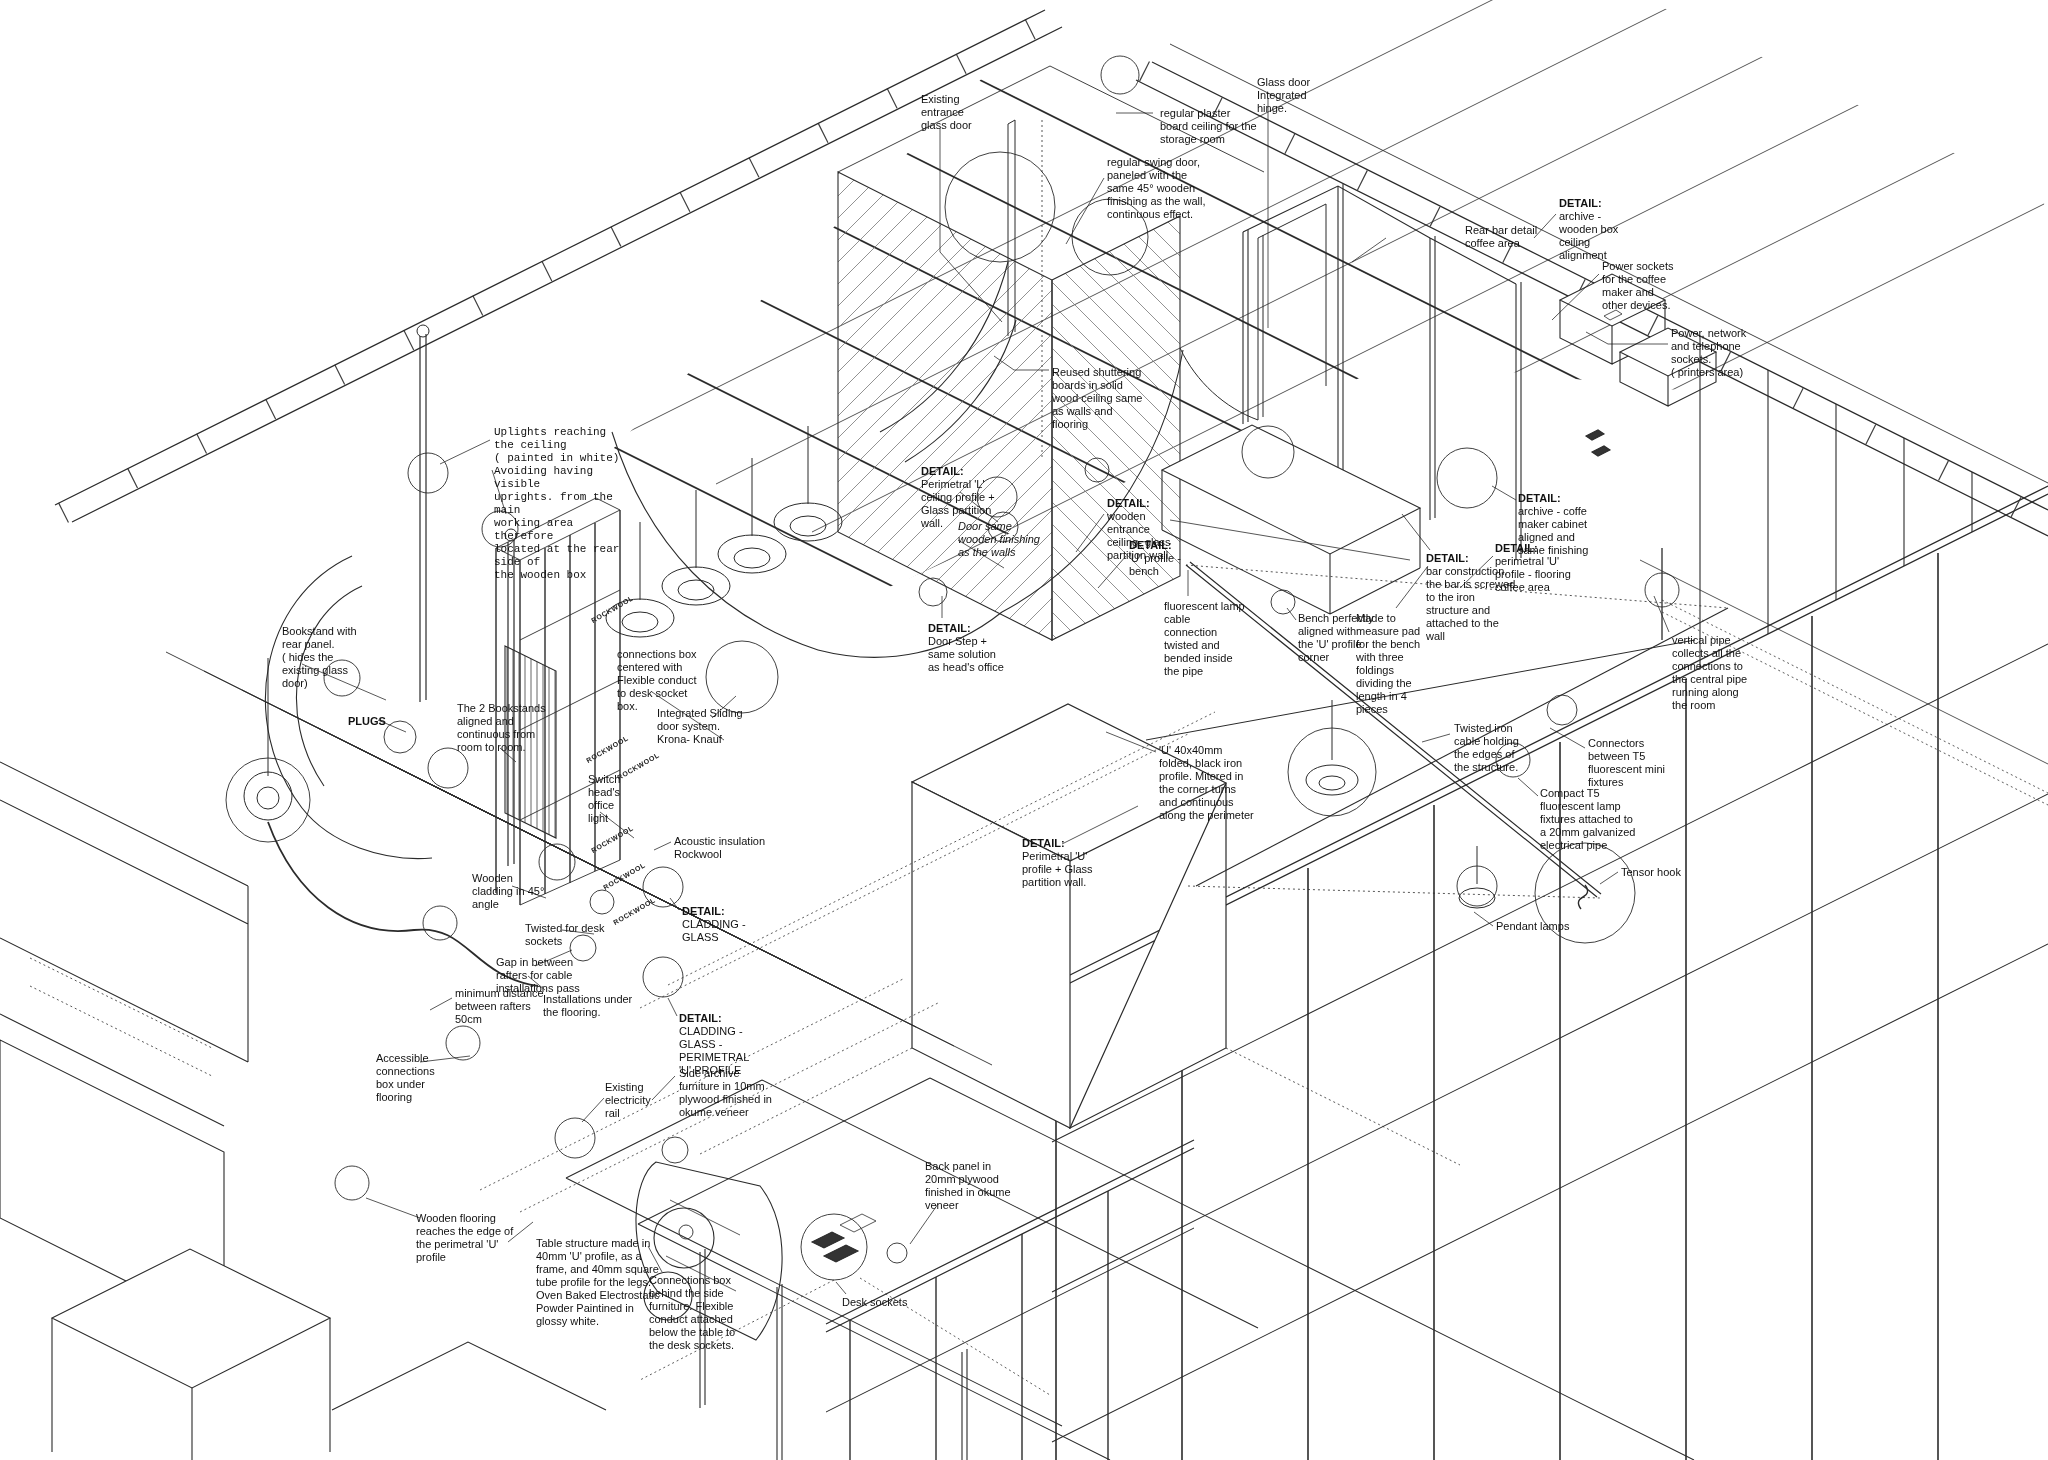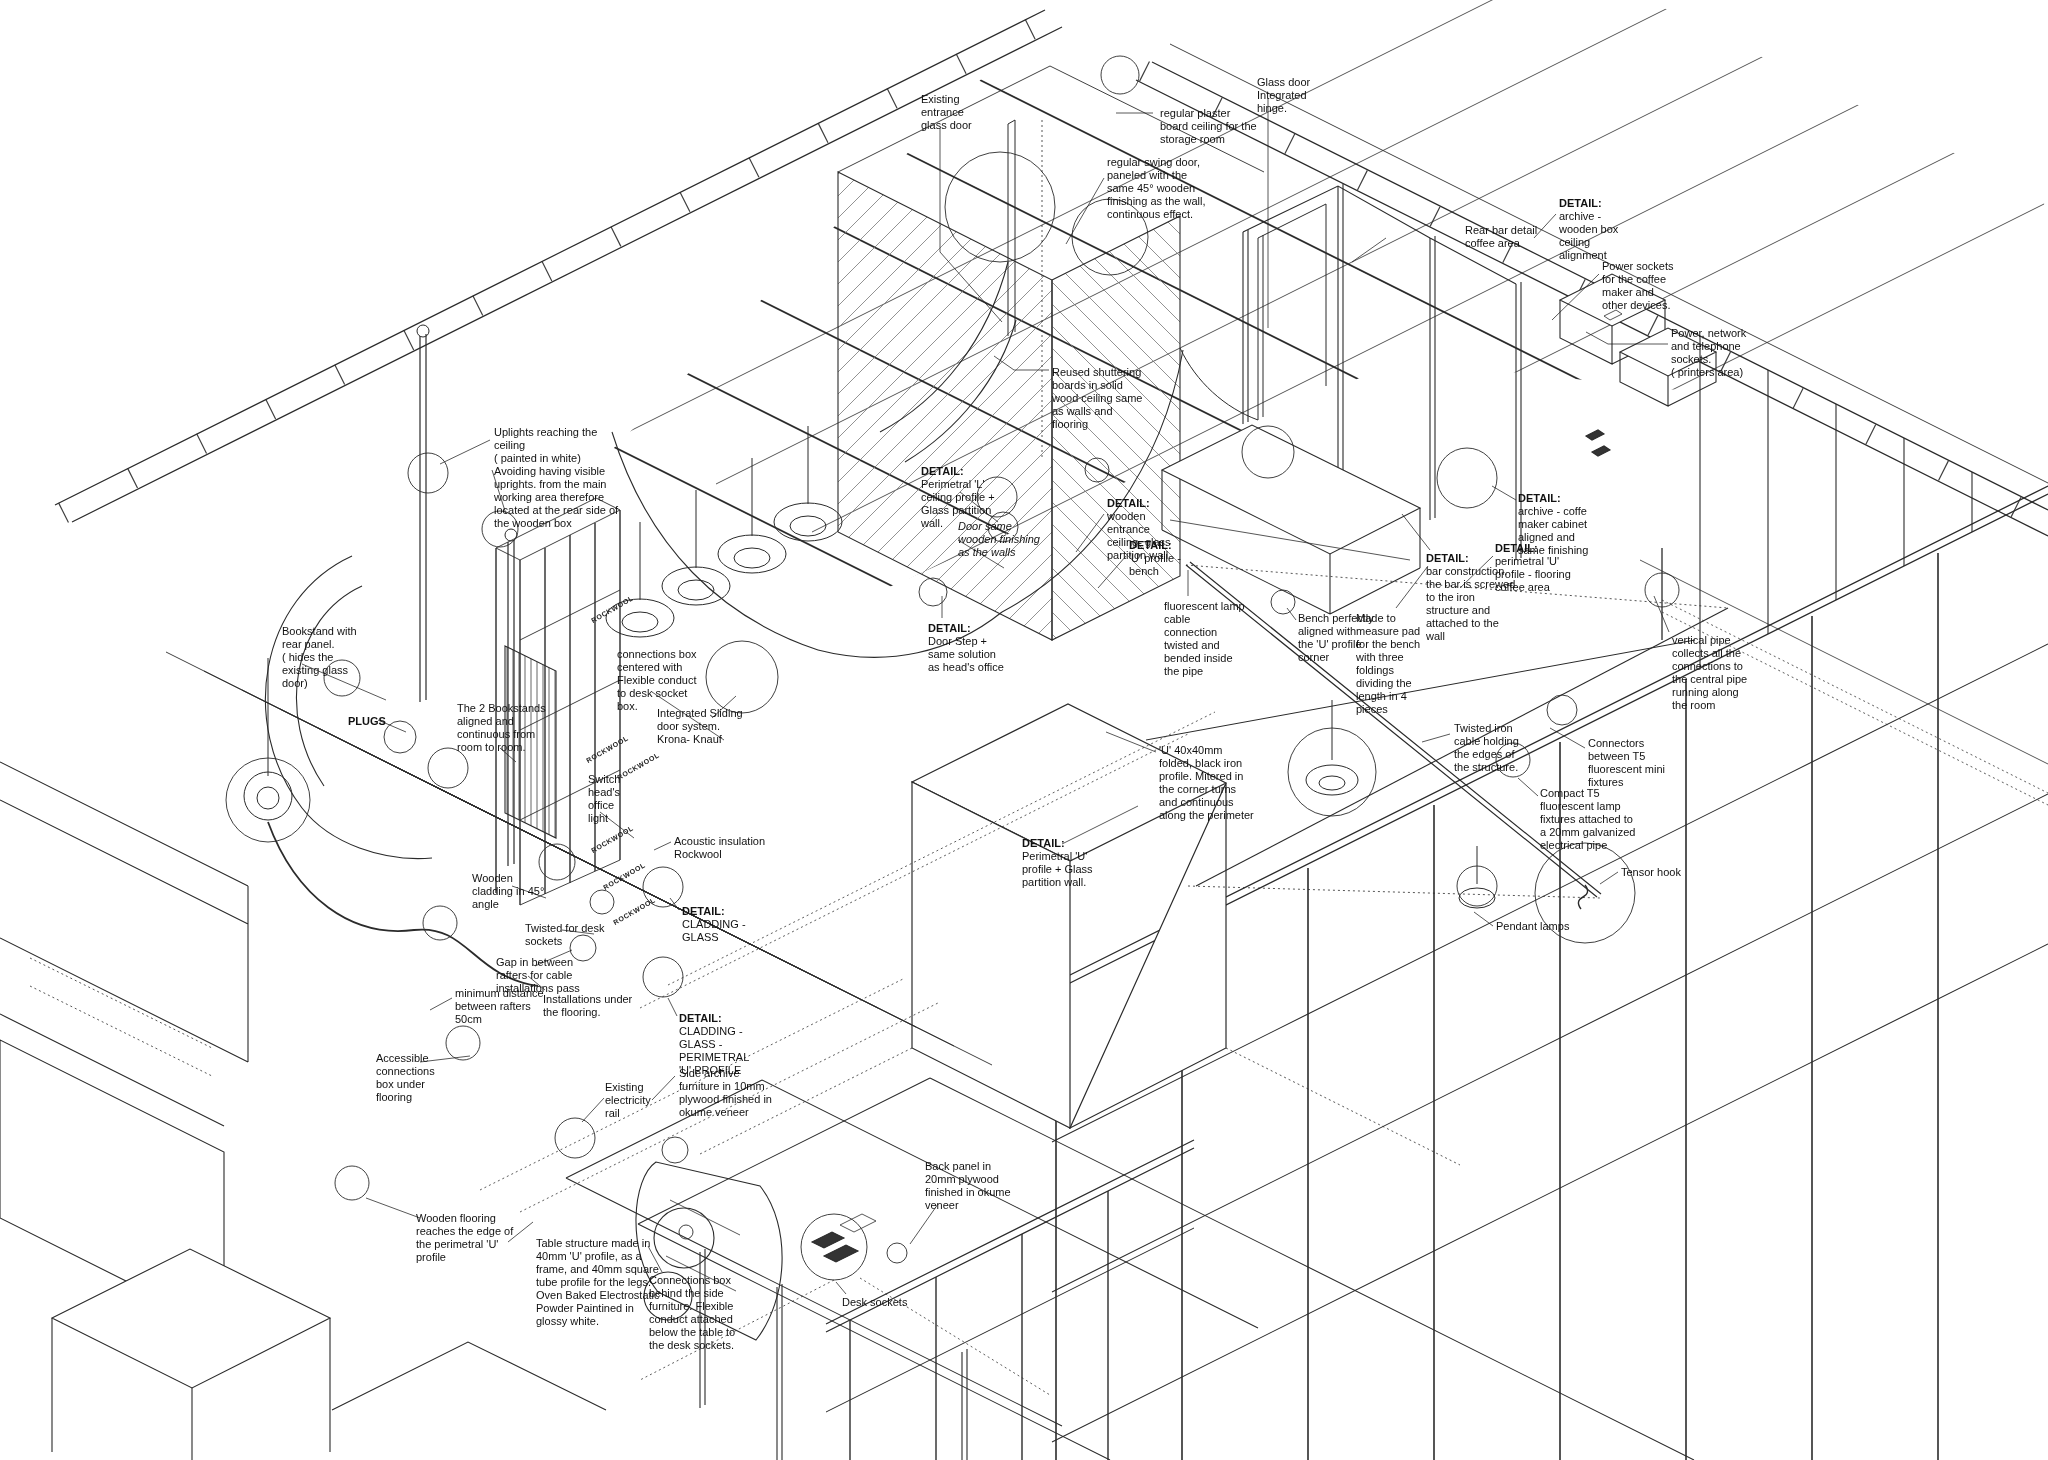--- a/index.html
+++ b/index.html
@@ -366,21 +366,21 @@
 foldings
 dividing the
 length in 4
 pieces</div>
       <div class="label" style="left: 1672px; top: 634px;">vertical pipe
 collects all the
 connections to
 the central pipe
 running along
 the room</div>
-      <div class="label" style="left: 494px; top: 426px;">Uplights reaching the ceiling
+      <div class="label" style="left: 494px; top: 426px; font-family: Liberation Mono, monospace;">Uplights reaching the ceiling
 ( painted in white)
 Avoiding having visible
 uprights. from the main
 working area therefore
 located at the rear side of
 the wooden box</div>
       <div class="label" style="left: 254px; top: 625px; margin-left: 28px;">Bookstand with
 rear panel.
 ( hides the
 existing glass

